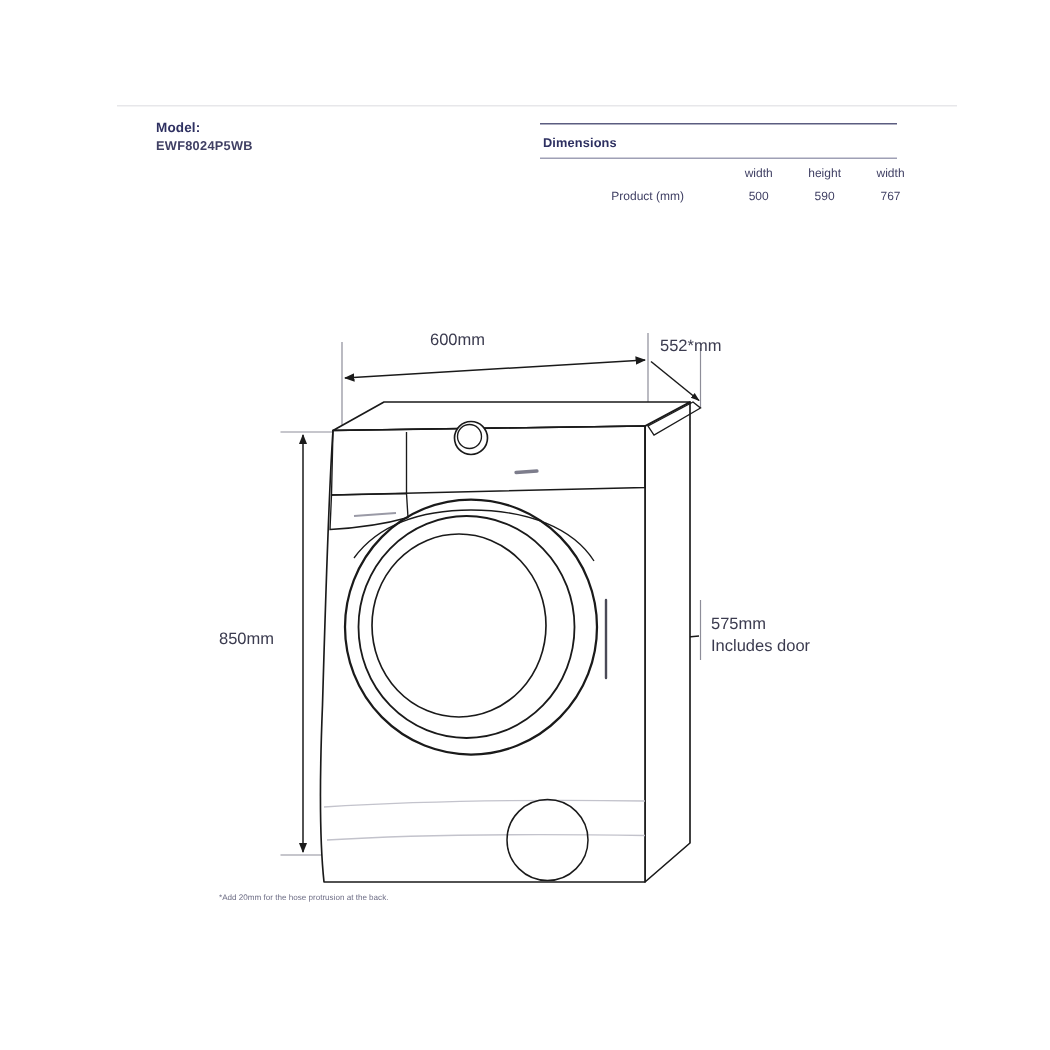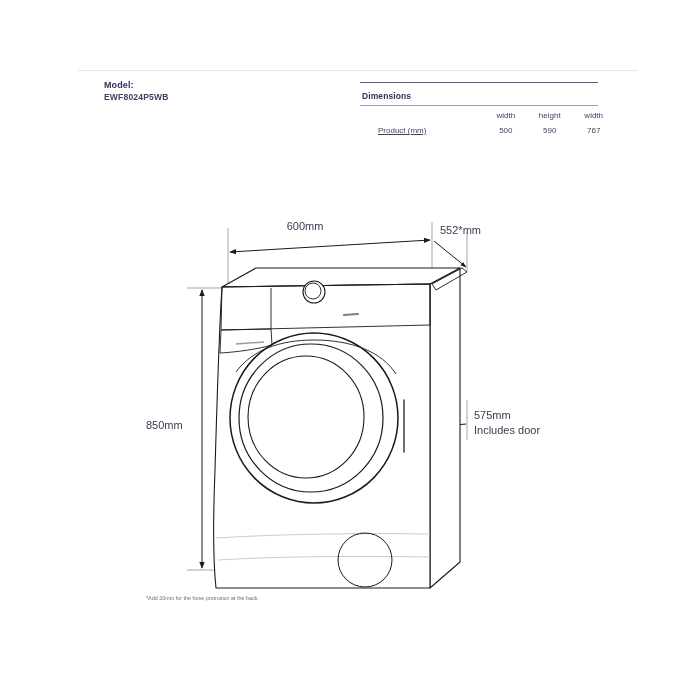--- a/index.html
+++ b/index.html
@@ -76,24 +76,23 @@
     margin-left: 16px;
   }
   table.dims th, table.dims td {
     font-size: 8px;
     font-weight: normal;
     color: #3f3f63;
     padding: 3px 0;
     text-align: center;
   }
   table.dims th.blank, table.dims td.rowlabel {
-    text-align: left;
+    text-align: center;
     padding-left: 2px;
     white-space: nowrap;
-    text-decoration: underline;
   }
   table.dims th { font-weight: normal; }
 
   
   .drawing {
     position: absolute;
     left: 0;
     top: 0;
     width: 700px;
     height: 700px;

